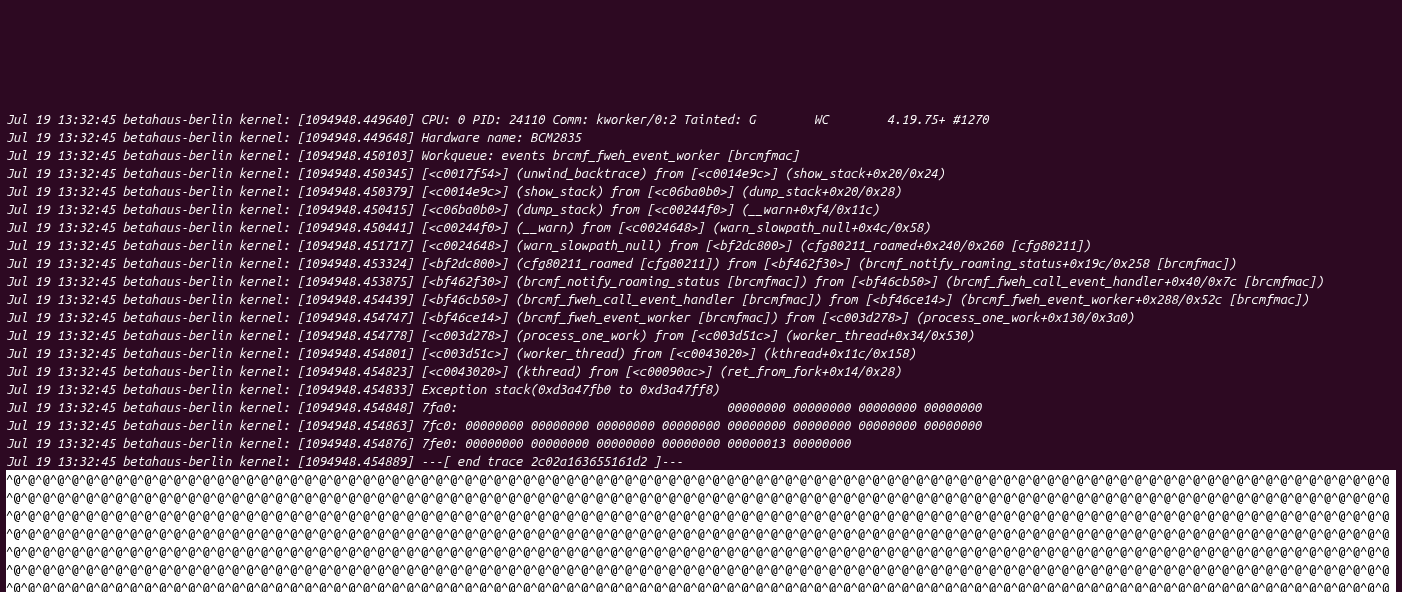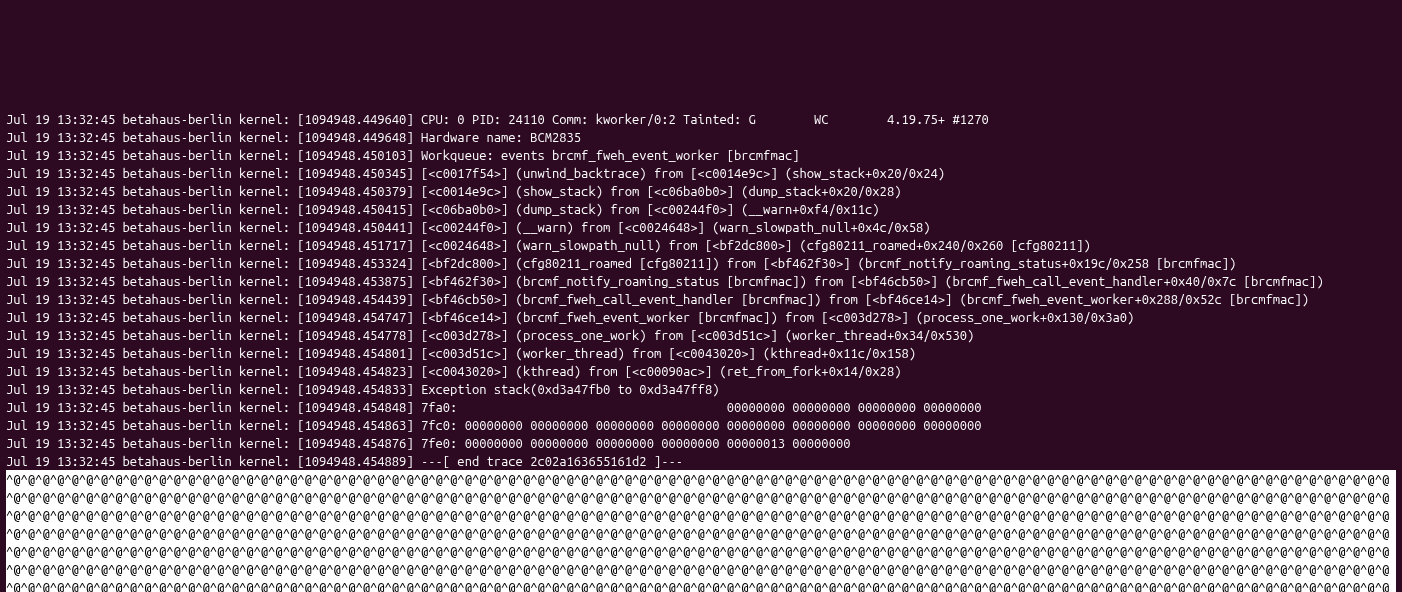--- a/index.html
+++ b/index.html
@@ -13,20 +13,21 @@
       height: 592px;
       overflow: hidden;
       white-space: pre-wrap;
       word-break: break-all;
     }
     .terminal {
       padding: 2px 6px;
     }
     .log-line {
       display: block;
+      font-style: italic;
     }
     .input-block {
       background: #ffffff;
       color: #000000;
       display: block;
     }
   </style>
 </head>
 <body>
 

